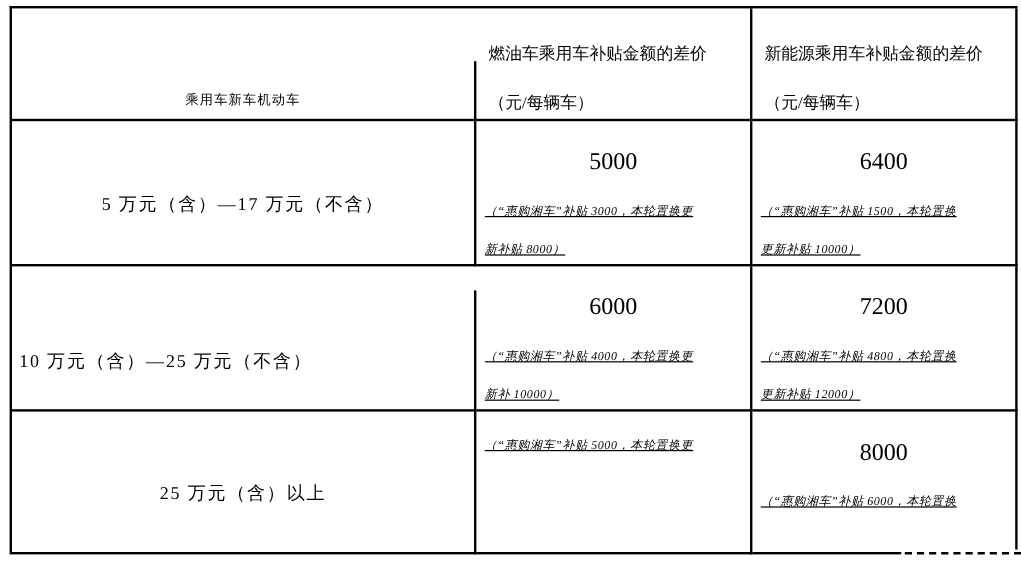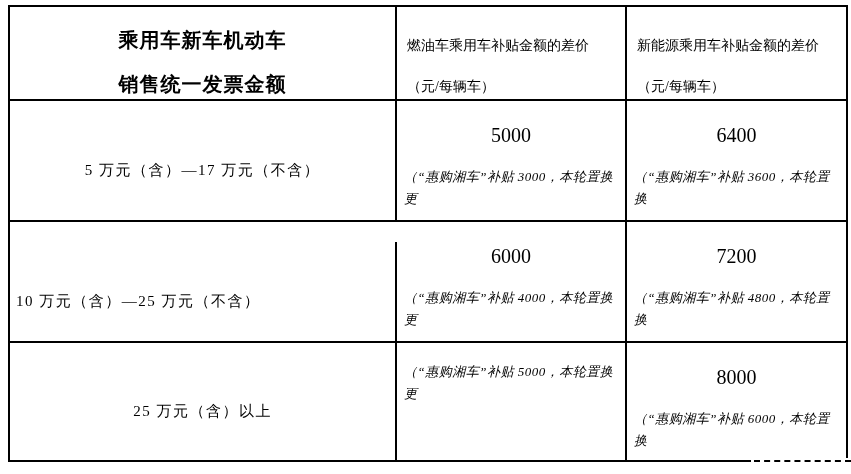--- a/index.html
+++ b/index.html
@@ -12,37 +12,37 @@
     position:absolute; left:8px; top:5px;
     display:grid;
     grid-template-columns:387px 230px 221px;
     grid-template-rows:94px 121px 121px 119px;
     border-left:2px solid #000; border-top:2px solid #000;
     background:#ffffff;
   }
   .cell { border-right:2px solid #000; border-bottom:2px solid #000; overflow:hidden; }
 
   
-  .head1 { padding-top:11px; text-align:center; font-weight:bold; font-size:20px; letter-spacing:1px; }
+  .head1 { padding-top:11px; text-align:center; font-weight:normal; font-size:11px; letter-spacing:1px;margin-top:44px; }
   .head1 .hline { line-height:44px; }
 
   
   .head2 { padding:18px 20px 0 10px; font-size:14px; }
   .head2 .hline { line-height:41px; }
 
   
   .range { display:flex; align-items:center; justify-content:center;
            padding-top:20px; font-size:15px; letter-spacing:1.5px; }
   .range.left { justify-content:flex-start; padding-left:6px;margin-top:20px; }
 
   
   .num  { margin-top:21px; font-size:20px; line-height:26px; text-align:center;
           font-family:"Liberation Serif","DejaVu Serif",serif; }
-  .note { margin-top:18px; font-size:13px; line-height:22px; font-style:italic;
-          padding:0 4px 0 7px; text-align:left; letter-spacing:0.5px; }
+  .note { margin-top:18px; font-size:10px; line-height:22px; font-style:italic;
+          padding:0 4px 0 7px; text-align:left; letter-spacing:0.5px;text-decoration:underline; }
   .note.n2 { margin-top:10px; }
 
   
   .dash-cover { position:absolute; left:751px; top:458px; width:100px; height:6px; background:#ffffff; }
   .dash-line  { position:absolute; left:754px; top:460px; width:97px; height:0;
                 border-top:2px dashed #000; }
 </style>
 </head>
 <body>
 
@@ -65,21 +65,21 @@
     <div class="cell range">
       <span>5 万元（含）—17 万元（不含）</span>
     </div>
     <div class="cell">
       <div class="num">5000</div>
       <div class="note">（“惠购湘车”补贴 3000，本轮置换更</div>
       <div class="note n2">新补贴 8000）</div>
     </div>
     <div class="cell">
       <div class="num">6400</div>
-      <div class="note">（“惠购湘车”补贴 3600，本轮置换</div>
+      <div class="note">（“惠购湘车”补贴 1500，本轮置换</div>
       <div class="note n2">更新补贴 10000）</div>
     </div>
 
     <div class="cell range left">
       <span>10 万元（含）—25 万元（不含）</span>
     </div>
     <div class="cell">
       <div class="num">6000</div>
       <div class="note">（“惠购湘车”补贴 4000，本轮置换更</div>
       <div class="note n2">新补 10000）</div>

